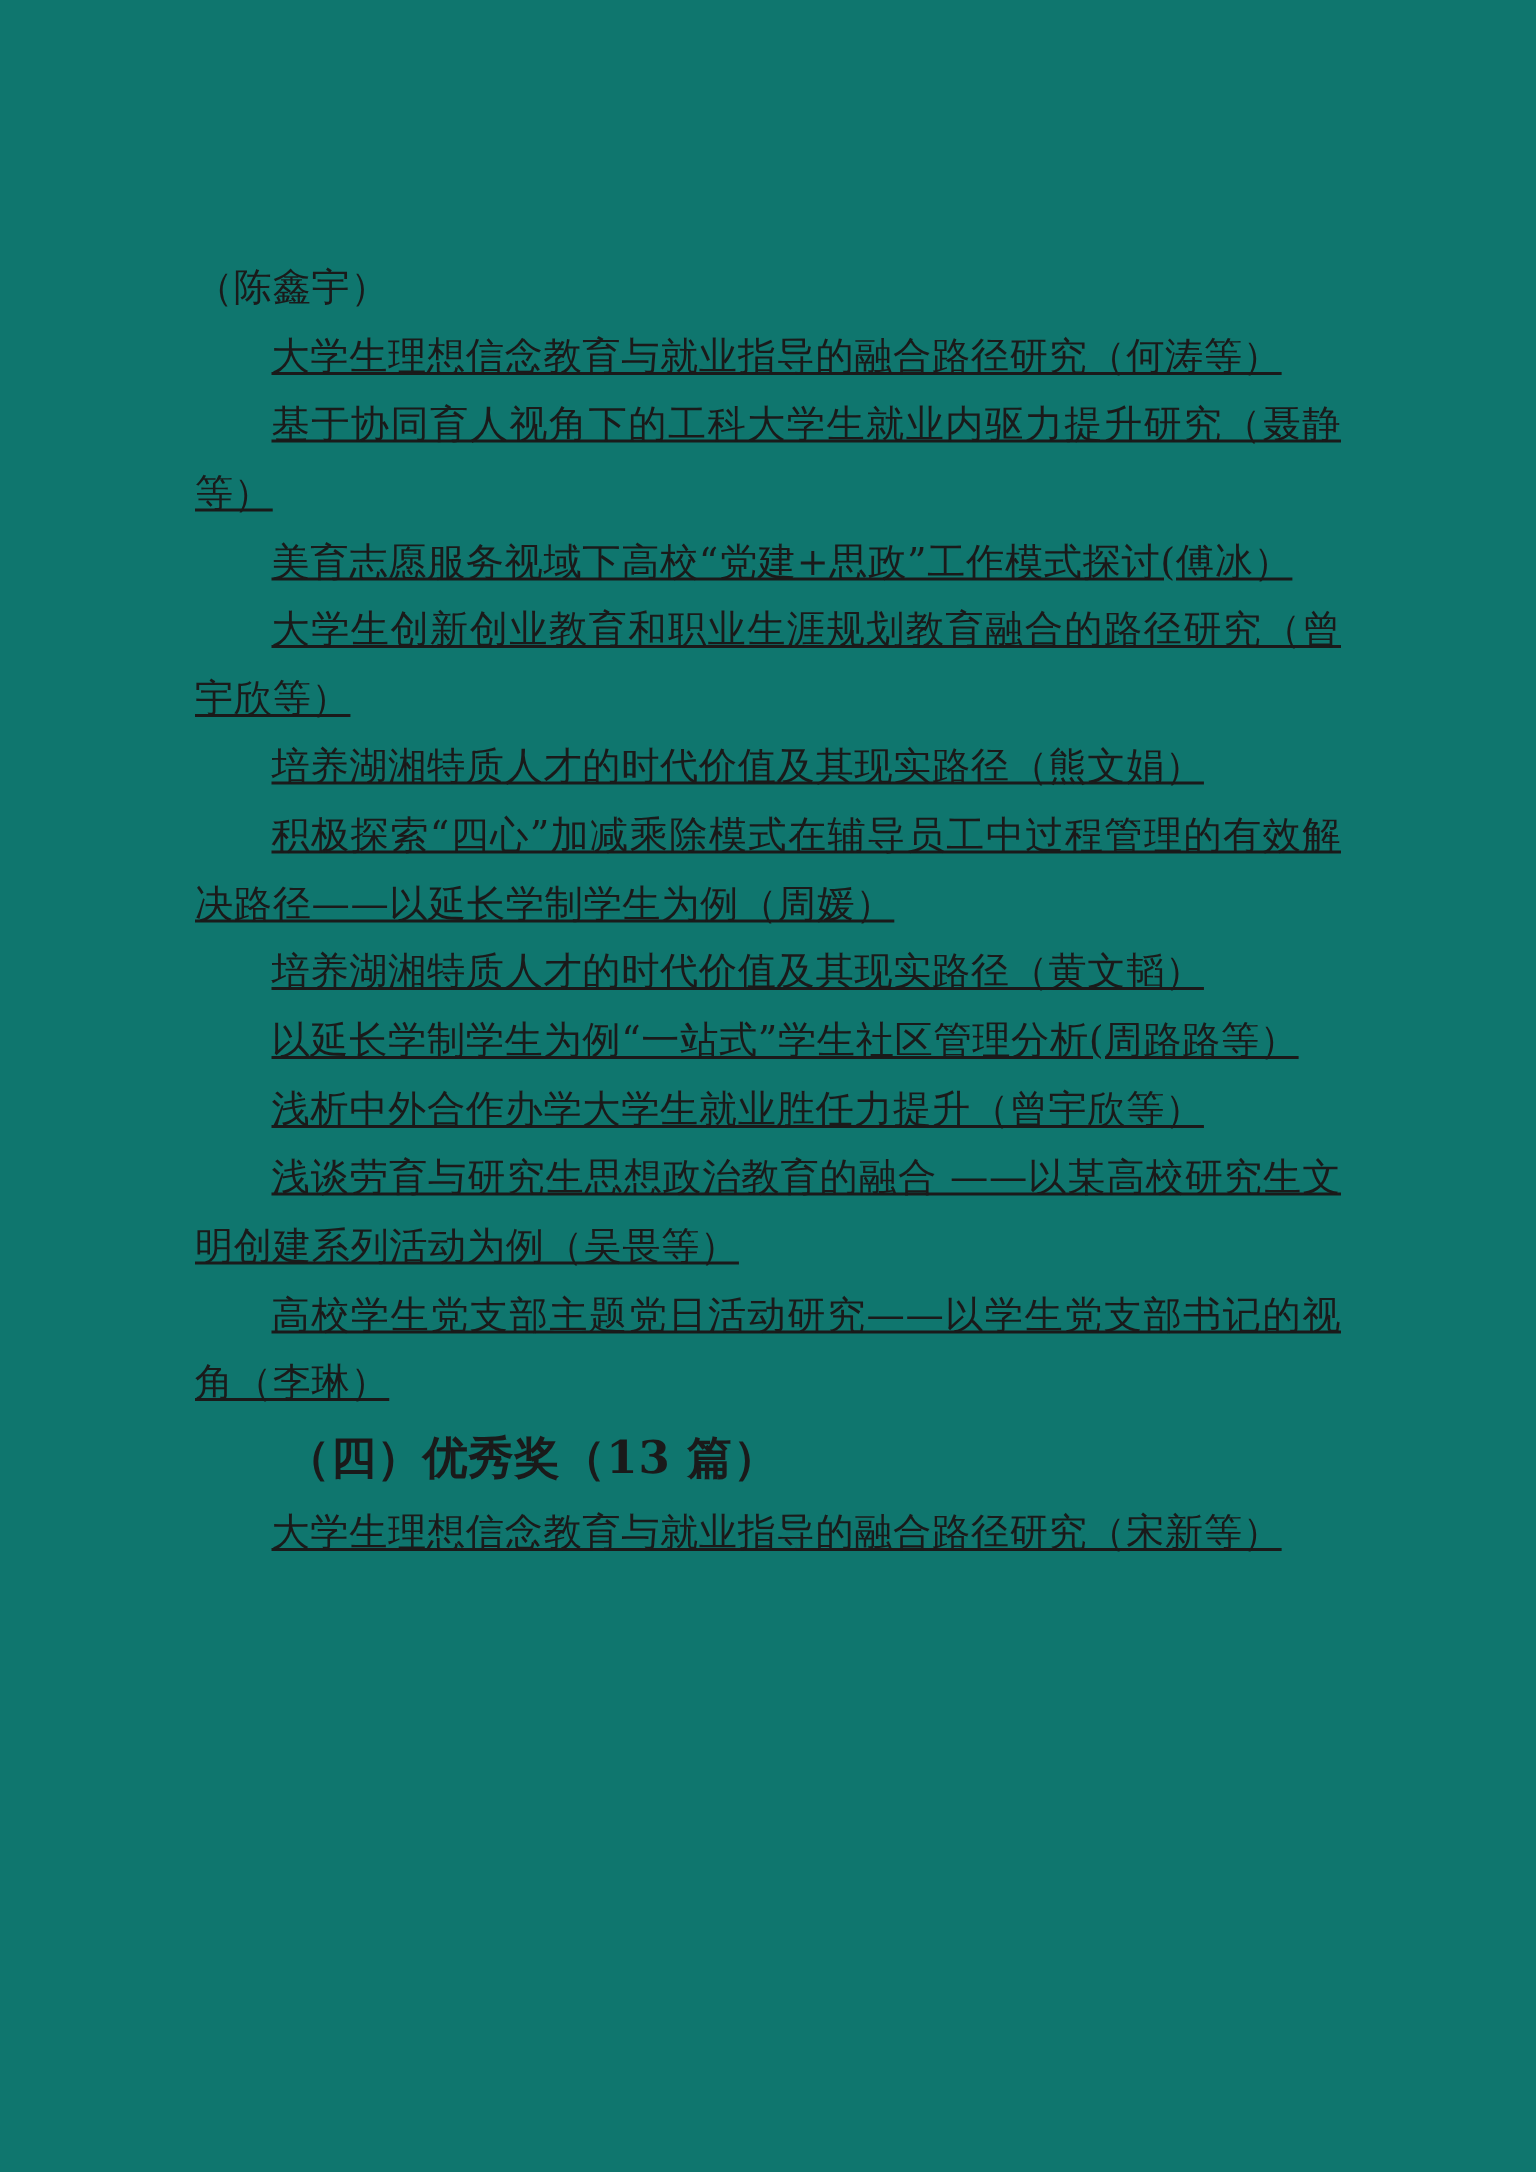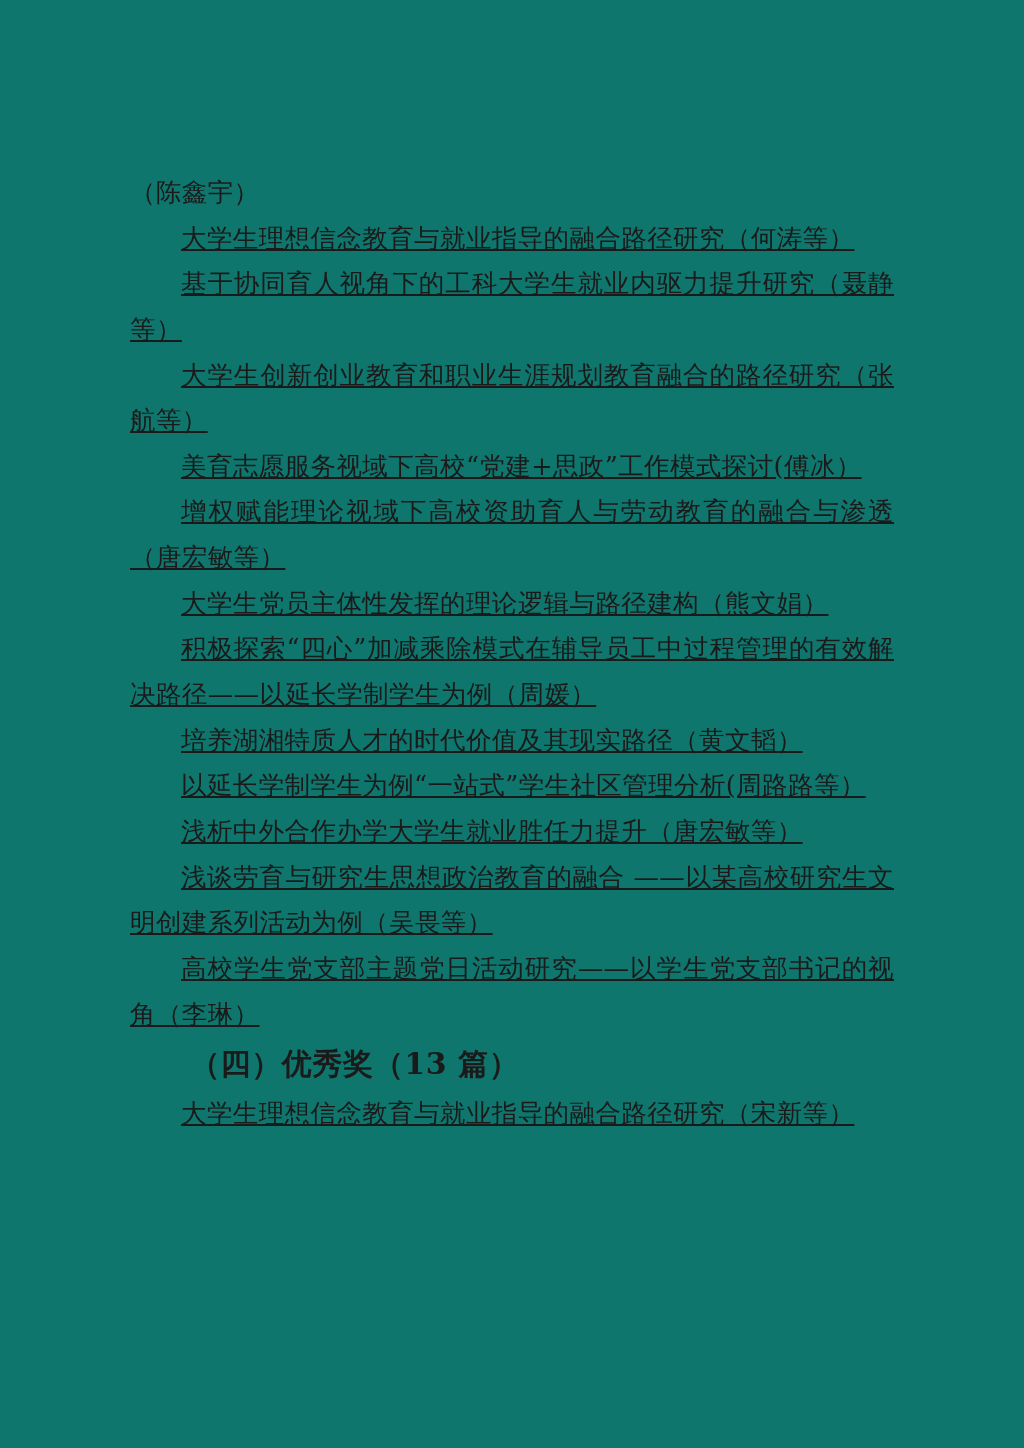--- a/index.html
+++ b/index.html
@@ -48,27 +48,26 @@
 </style>
 </head>
 <body>
 
 <div class="page">
   <div class="doc-body">
 
     <p class="para">（陈鑫宇）</p>
     <p class="para indent">大学生理想信念教育与就业指导的融合路径研究（何涛等）</p>
     <p class="para indent">基于协同育人视角下的工科大学生就业内驱力提升研究（聂静等）</p>
-    <p class="para indent">大学生创新创业教育和职业生涯规划教育融合的路径研究（张航等）</p>
     <p class="para indent">美育志愿服务视域下高校“党建+思政”工作模式探讨(傅冰）</p>
-    <p class="para indent">增权赋能理论视域下高校资助育人与劳动教育的融合与渗透（唐宏敏等）</p>
-    <p class="para indent">大学生党员主体性发挥的理论逻辑与路径建构（熊文娟）</p>
+    <p class="para indent">大学生创新创业教育和职业生涯规划教育融合的路径研究（曾宇欣等）</p>
+    <p class="para indent">培养湖湘特质人才的时代价值及其现实路径（熊文娟）</p>
     <p class="para indent">积极探索“四心”加减乘除模式在辅导员工中过程管理的有效解决路径——以延长学制学生为例（周媛）</p>
     <p class="para indent">培养湖湘特质人才的时代价值及其现实路径（黄文韬）</p>
     <p class="para indent">以延长学制学生为例“一站式”学生社区管理分析(周路路等）</p>
-    <p class="para indent">浅析中外合作办学大学生就业胜任力提升（唐宏敏等）</p>
+    <p class="para indent">浅析中外合作办学大学生就业胜任力提升（曾宇欣等）</p>
     <p class="para indent">浅谈劳育与研究生思想政治教育的融合 ——以某高校研究生文明创建系列活动为例（吴畏等）</p>
     <p class="para indent">高校学生党支部主题党日活动研究——以学生党支部书记的视角（李琳）</p>
     <p class="heading">（四）优秀奖（13 篇）</p>
     <p class="para indent">大学生理想信念教育与就业指导的融合路径研究（宋新等）</p>
 
   </div>
 </div>
 
 </body></html>

